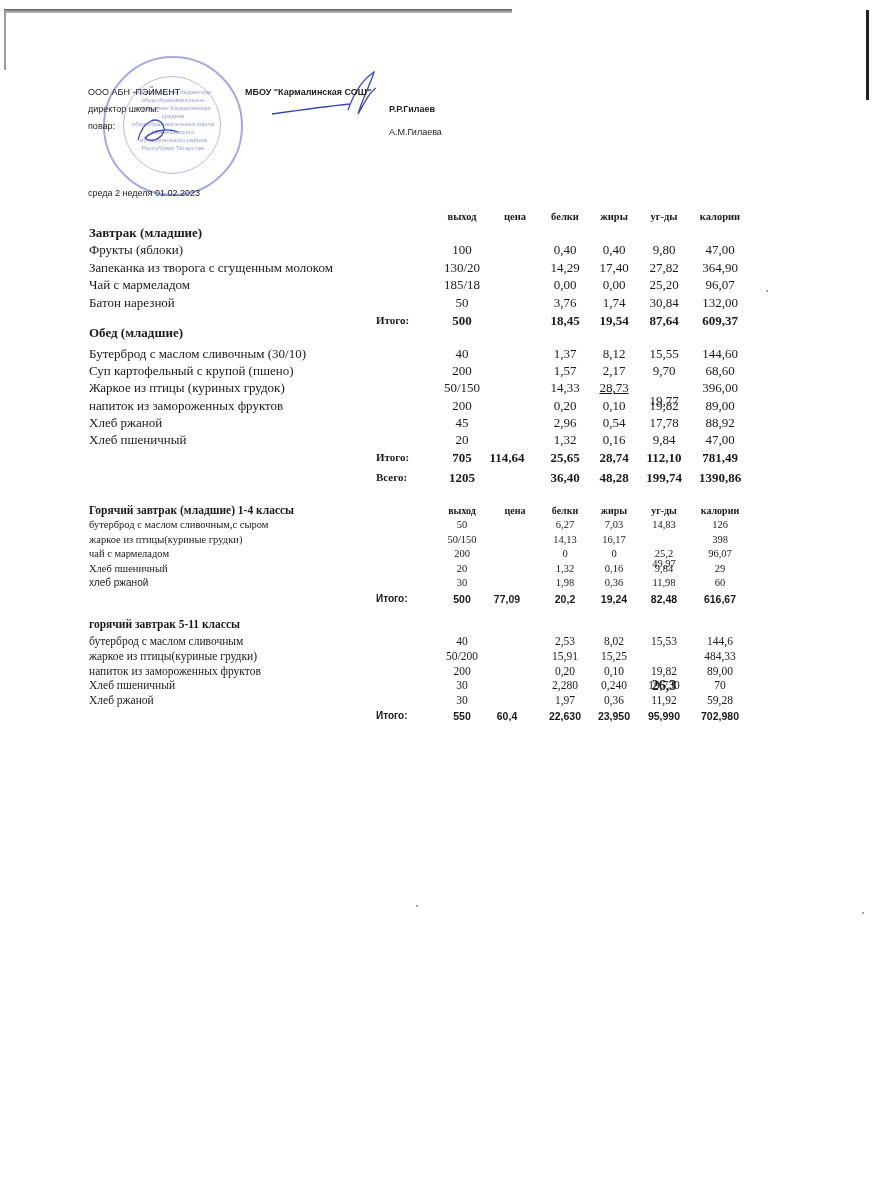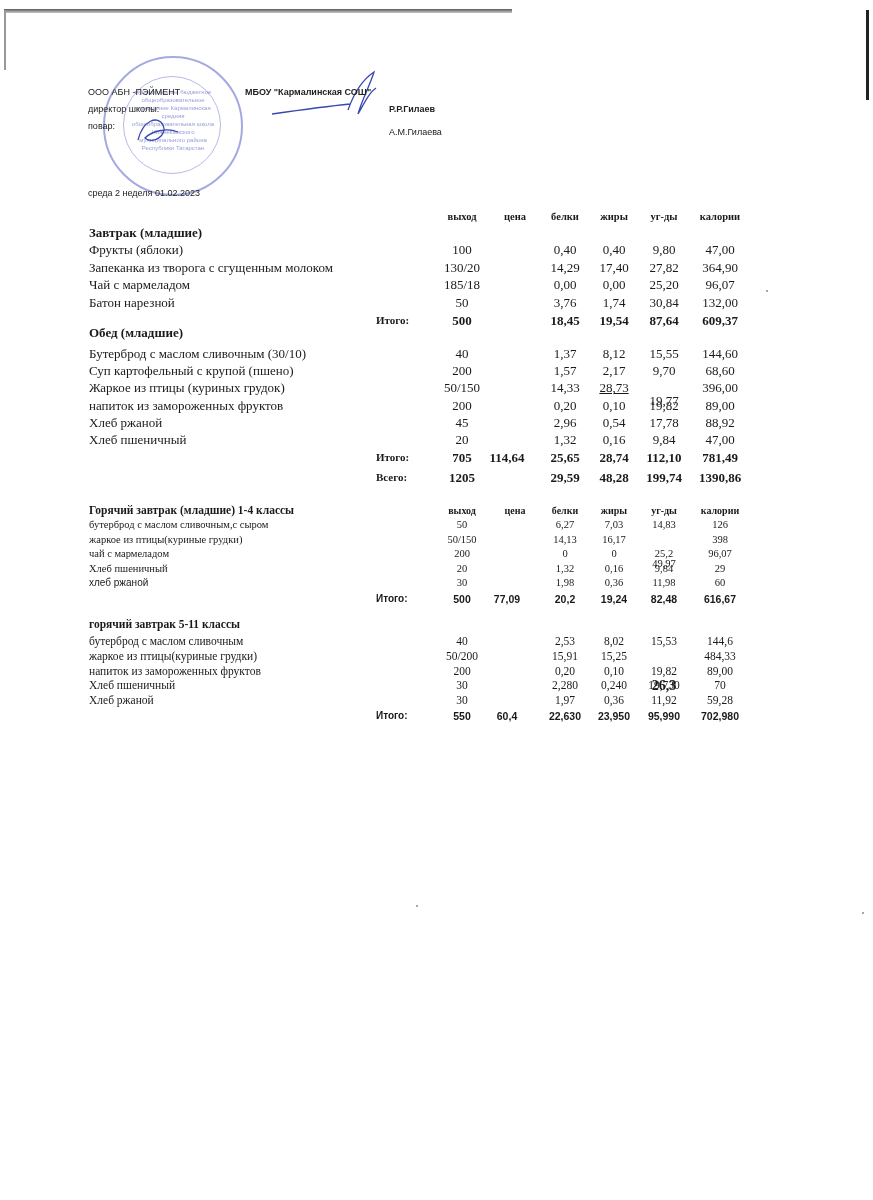--- a/index.html
+++ b/index.html
@@ -121,21 +121,21 @@
     <div class="cell c" style="top: 432px; left: 690px; font-size: 13px;">47,00</div>
     <div class="cell b" style="top: 451.2px; left: 376px; font-size: 11px; font-family: &quot;Liberation Serif&quot;, serif;">Итого:</div>
     <div class="cell c b" style="top: 450.2px; left: 432px; font-size: 13px; font-family: &quot;Liberation Serif&quot;, serif;">705</div>
     <div class="cell c b" style="top: 450.2px; left: 477px; font-size: 13px; font-family: &quot;Liberation Serif&quot;, serif;">114,64</div>
     <div class="cell c b" style="top: 450.2px; left: 535px; font-size: 13px; font-family: &quot;Liberation Serif&quot;, serif;">25,65</div>
     <div class="cell c b" style="top: 450.2px; left: 584px; font-size: 13px; font-family: &quot;Liberation Serif&quot;, serif;">28,74</div>
     <div class="cell c b" style="top: 450.2px; left: 634px; font-size: 13px; font-family: &quot;Liberation Serif&quot;, serif;">112,10</div>
     <div class="cell c b" style="top: 450.2px; left: 690px; font-size: 13px; font-family: &quot;Liberation Serif&quot;, serif;">781,49</div>
     <div class="cell b" style="top: 471.2px; left: 376px; font-size: 11px;">Всего:</div>
     <div class="cell c b" style="top: 470.2px; left: 432px; font-size: 13px;">1205</div>
-    <div class="cell c b" style="top: 470.2px; left: 535px; font-size: 13px;">29,59</div>
+    <div class="cell c b" style="top: 470.2px; left: 535px; font-size: 13px;">36,40</div>
     <div class="cell c b" style="top: 470.2px; left: 584px; font-size: 13px;">48,28</div>
     <div class="cell c b" style="top: 470.2px; left: 634px; font-size: 13px;">199,74</div>
     <div class="cell c b" style="top: 470.2px; left: 690px; font-size: 13px;">1390,86</div>
     <div class="cell colhdr c" style="top: 505px; left: 432px; font-size: 10px;">выход</div>
     <div class="cell colhdr c" style="top: 505px; left: 485px; font-size: 10px;">цена</div>
     <div class="cell colhdr c" style="top: 505px; left: 535px; font-size: 10px;">белки</div>
     <div class="cell colhdr c" style="top: 505px; left: 584px; font-size: 10px;">жиры</div>
     <div class="cell colhdr c" style="top: 505px; left: 634px; font-size: 10px;">уг-ды</div>
     <div class="cell colhdr c" style="top: 505px; left: 690px; font-size: 10px;">калории</div>
     <div class="cell b" style="top: 504px; left: 89px; font-size: 11.5px;">Горячий завтрак (младшие) 1-4 классы</div>

